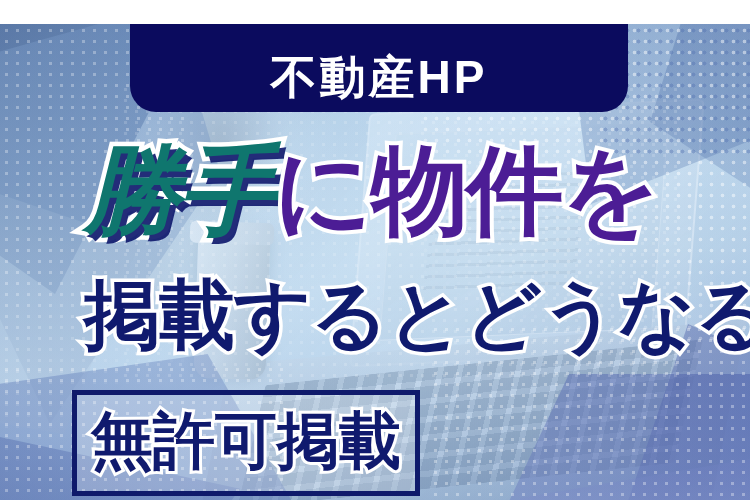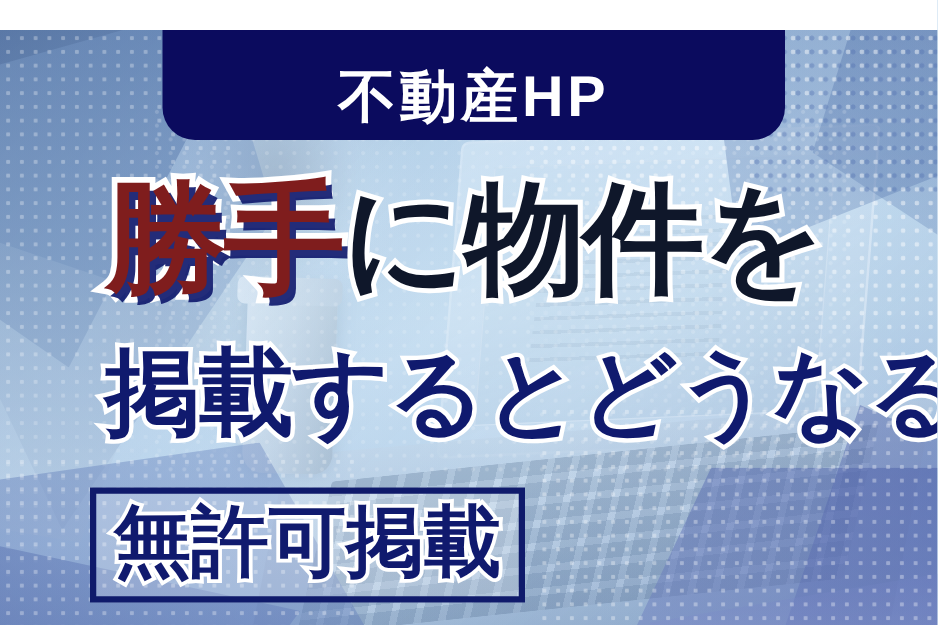--- a/index.html
+++ b/index.html
@@ -160,46 +160,47 @@
   }
 
   
   #headline{position:absolute;left:0;top:0;width:750px;height:500px;z-index:7;}
 
   .line{position:absolute;white-space:nowrap;font-weight:700;line-height:1;}
 
   
   #line1{left:84px;top:118px;font-size:97px;letter-spacing:-2px;}
   .hl-orange{
-    color:#7f1d1d;
+    color:#0f766e;
     -webkit-text-stroke:9px #ffffff;
     paint-order:stroke fill;
     text-shadow:5px 6px 0 rgba(16,26,110,.92);
+    font-style:italic;
   }
   .hl-navy{
-    color:#0f172a;
+    color:#4c1d95;
     -webkit-text-stroke:8px #ffffff;
     paint-order:stroke fill;
   }
   
   #line2{left:84px;top:253px;font-size:76px;letter-spacing:-1px;}
   .hl-navy2{
     color:#101A6E;
     -webkit-text-stroke:7px #ffffff;
     paint-order:stroke fill;
   }
 
   
   #line3{position:absolute;left:72px;top:366px;display:flex;align-items:center;z-index:7;}
   #boxed-term{
     border:5px solid #0F1A6B;
     background:rgba(255,255,255,.22);
     padding:5px 14px 9px 14px;
     box-sizing:border-box;
-    height:92px;display:flex;align-items:center;text-align:right;
+    height:106px;display:flex;align-items:center;text-align:right;
   }
   #boxed-term .term-text{
     font-size:62px;font-weight:700;color:#101A6E;letter-spacing:0px;
     -webkit-text-stroke:6px #ffffff;paint-order:stroke fill;line-height:1;
   }
   #suffix{
     margin-left:16px;font-size:70px;font-weight:700;color:#101A6E;
     letter-spacing:-1px;line-height:1;
     text-shadow:0 0 6px rgba(255,255,255,.55);
   }

